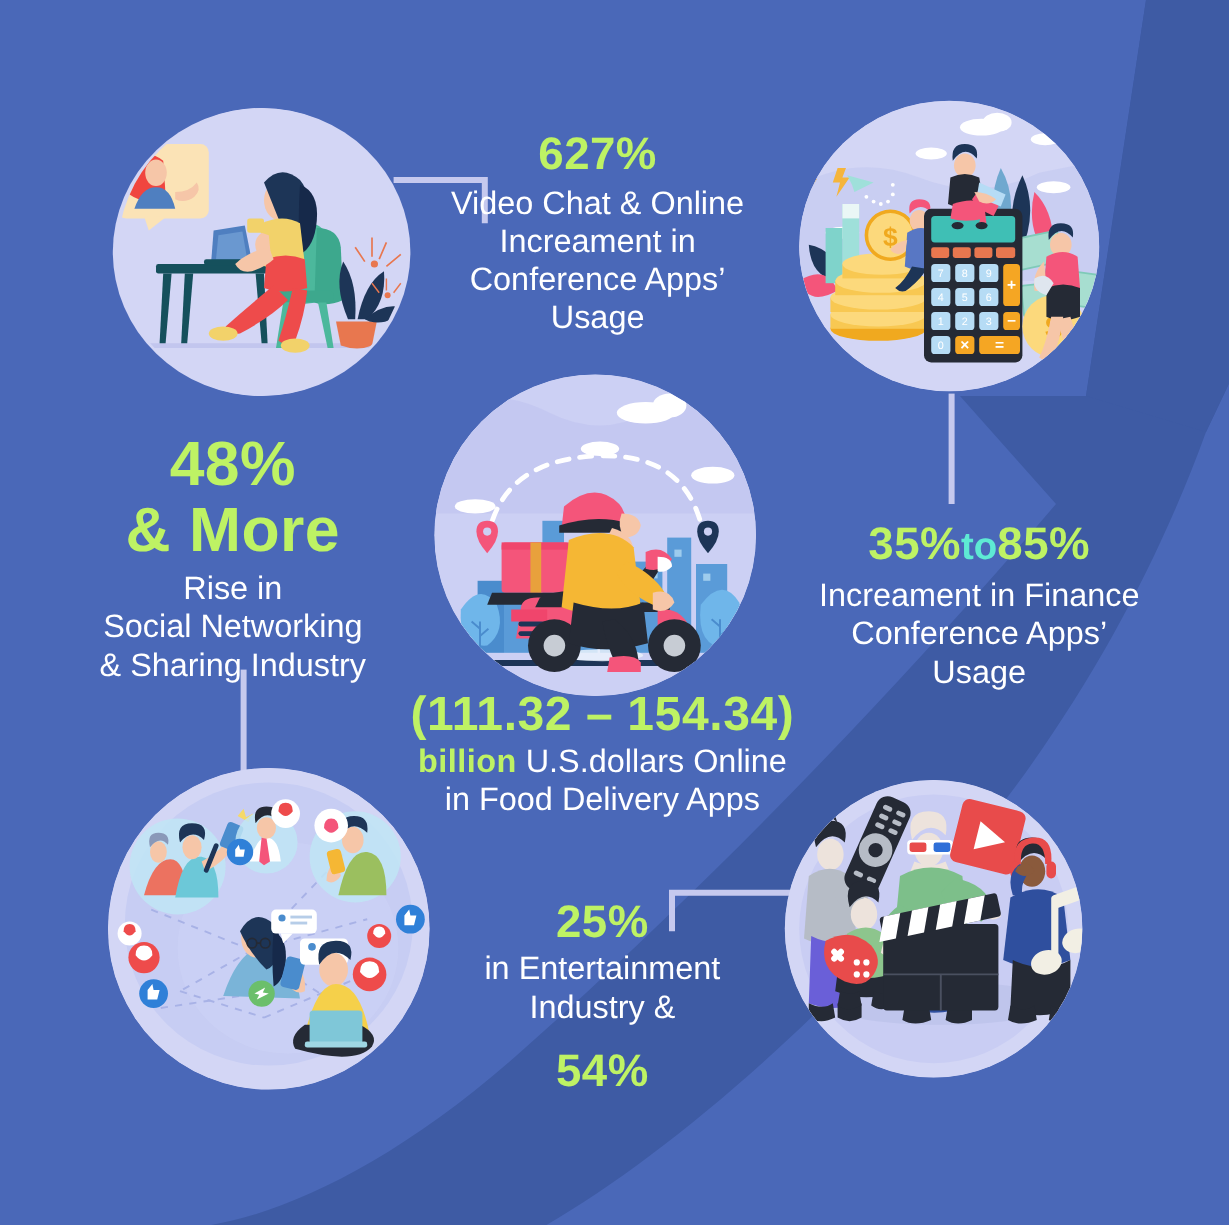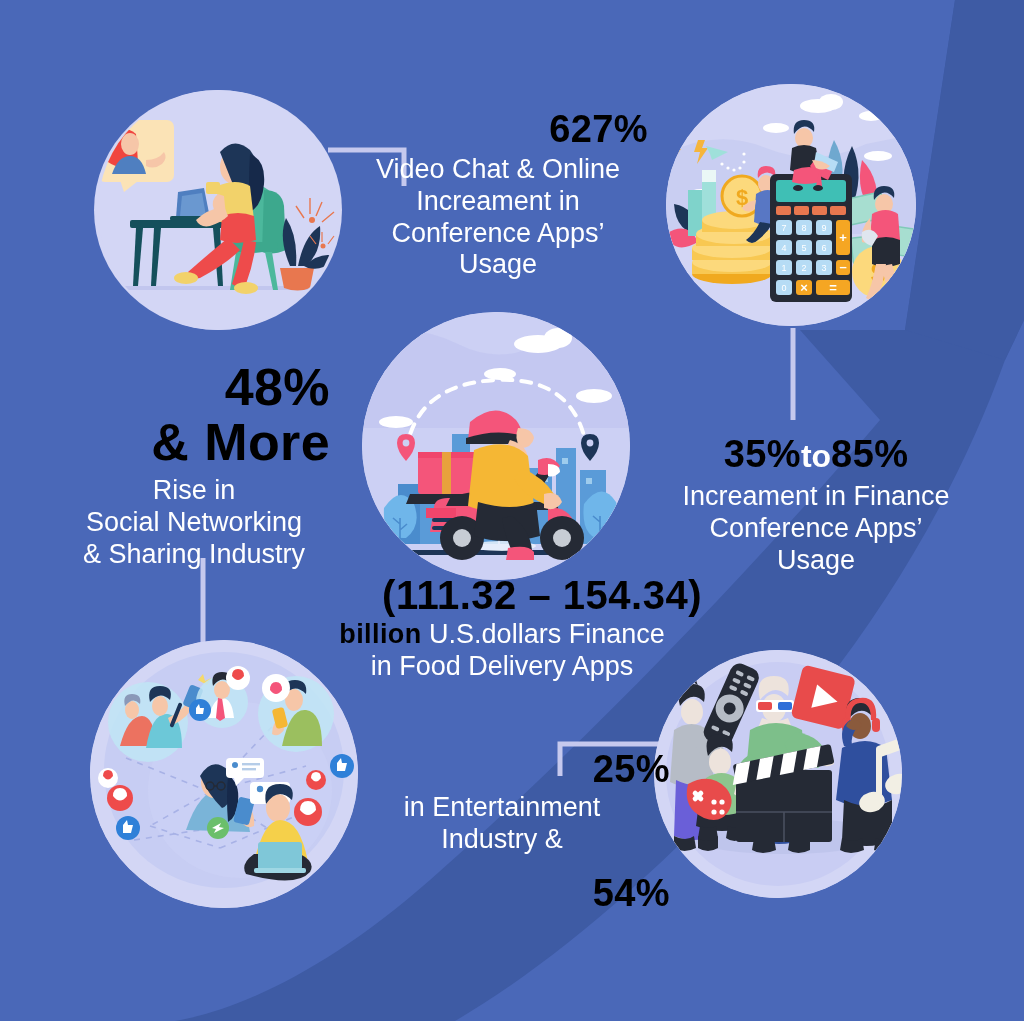--- a/index.html
+++ b/index.html
@@ -29,37 +29,36 @@
   #circle-food       { left:362px; top:312px; width:268px; height:268px; }
   #circle-social     { left:90px;  top:640px; width:268px; height:268px; }
   #circle-entertain  { left:654px; top:650px; width:248px; height:248px; }
 
   
   .connectors { position:absolute; inset:0; width:1024px; height:1021px; }
 
   
   .tblock { position:absolute; color:#ffffff; }
   .tblock .hi {
-    color:#000000;
+    color:#bef264;
     font-weight:bold;
     letter-spacing:0.4px;
-    text-align:right;
   }
   .big { font-size:37px; line-height:1.05; font-weight:bold; }
   .body-txt { font-size:27px; line-height:1.18; font-weight:normal; }
 
   
   #txt-video { left:348px; top:110px; width:300px; text-align:center; }
   #txt-video .big { font-size:38px; }
   #txt-video .body-txt { margin-top:4px; }
 
   
   #txt-finance { left:648px; top:435px; width:336px; text-align:center; }
   #txt-finance .big { font-size:38px; }
-  #txt-finance .mid { color:#ffffff; font-weight:bold; font-size:32px; }
+  #txt-finance .mid { color:#5eead4; font-weight:bold; font-size:32px; }
   #txt-finance .body-txt { margin-top:6px; }
 
   
   #txt-social { left:58px; top:360px; width:272px; text-align:center; }
   #txt-social .big { font-size:52px; }
   #txt-social .body-txt { margin-top:6px; }
 
   
   #txt-food { left:302px; top:574px; width:400px; text-align:center; }
   #txt-food .big { font-size:40px; letter-spacing:0.5px; }
@@ -662,21 +661,21 @@
     <div class="body-txt">
       <div>Rise in</div>
       <div>Social Networking</div>
       <div>&amp; Sharing Industry</div>
     </div>
   </div>
 
   <div class="tblock" id="txt-food">
     <div class="big hi">(111.32  – 154.34)</div>
     <div class="body-txt">
-      <div><span class="hi">billion</span> <span>U.S.dollars Finance</span></div>
+      <div><span class="hi">billion</span> <span>U.S.dollars Online</span></div>
       <div>in Food Delivery Apps</div>
     </div>
   </div>
 
   <div class="tblock" id="txt-ent">
     <div class="big hi">25%</div>
     <div class="body-txt">
       <div>in Entertainment</div>
       <div>Industry &amp;</div>
     </div>

